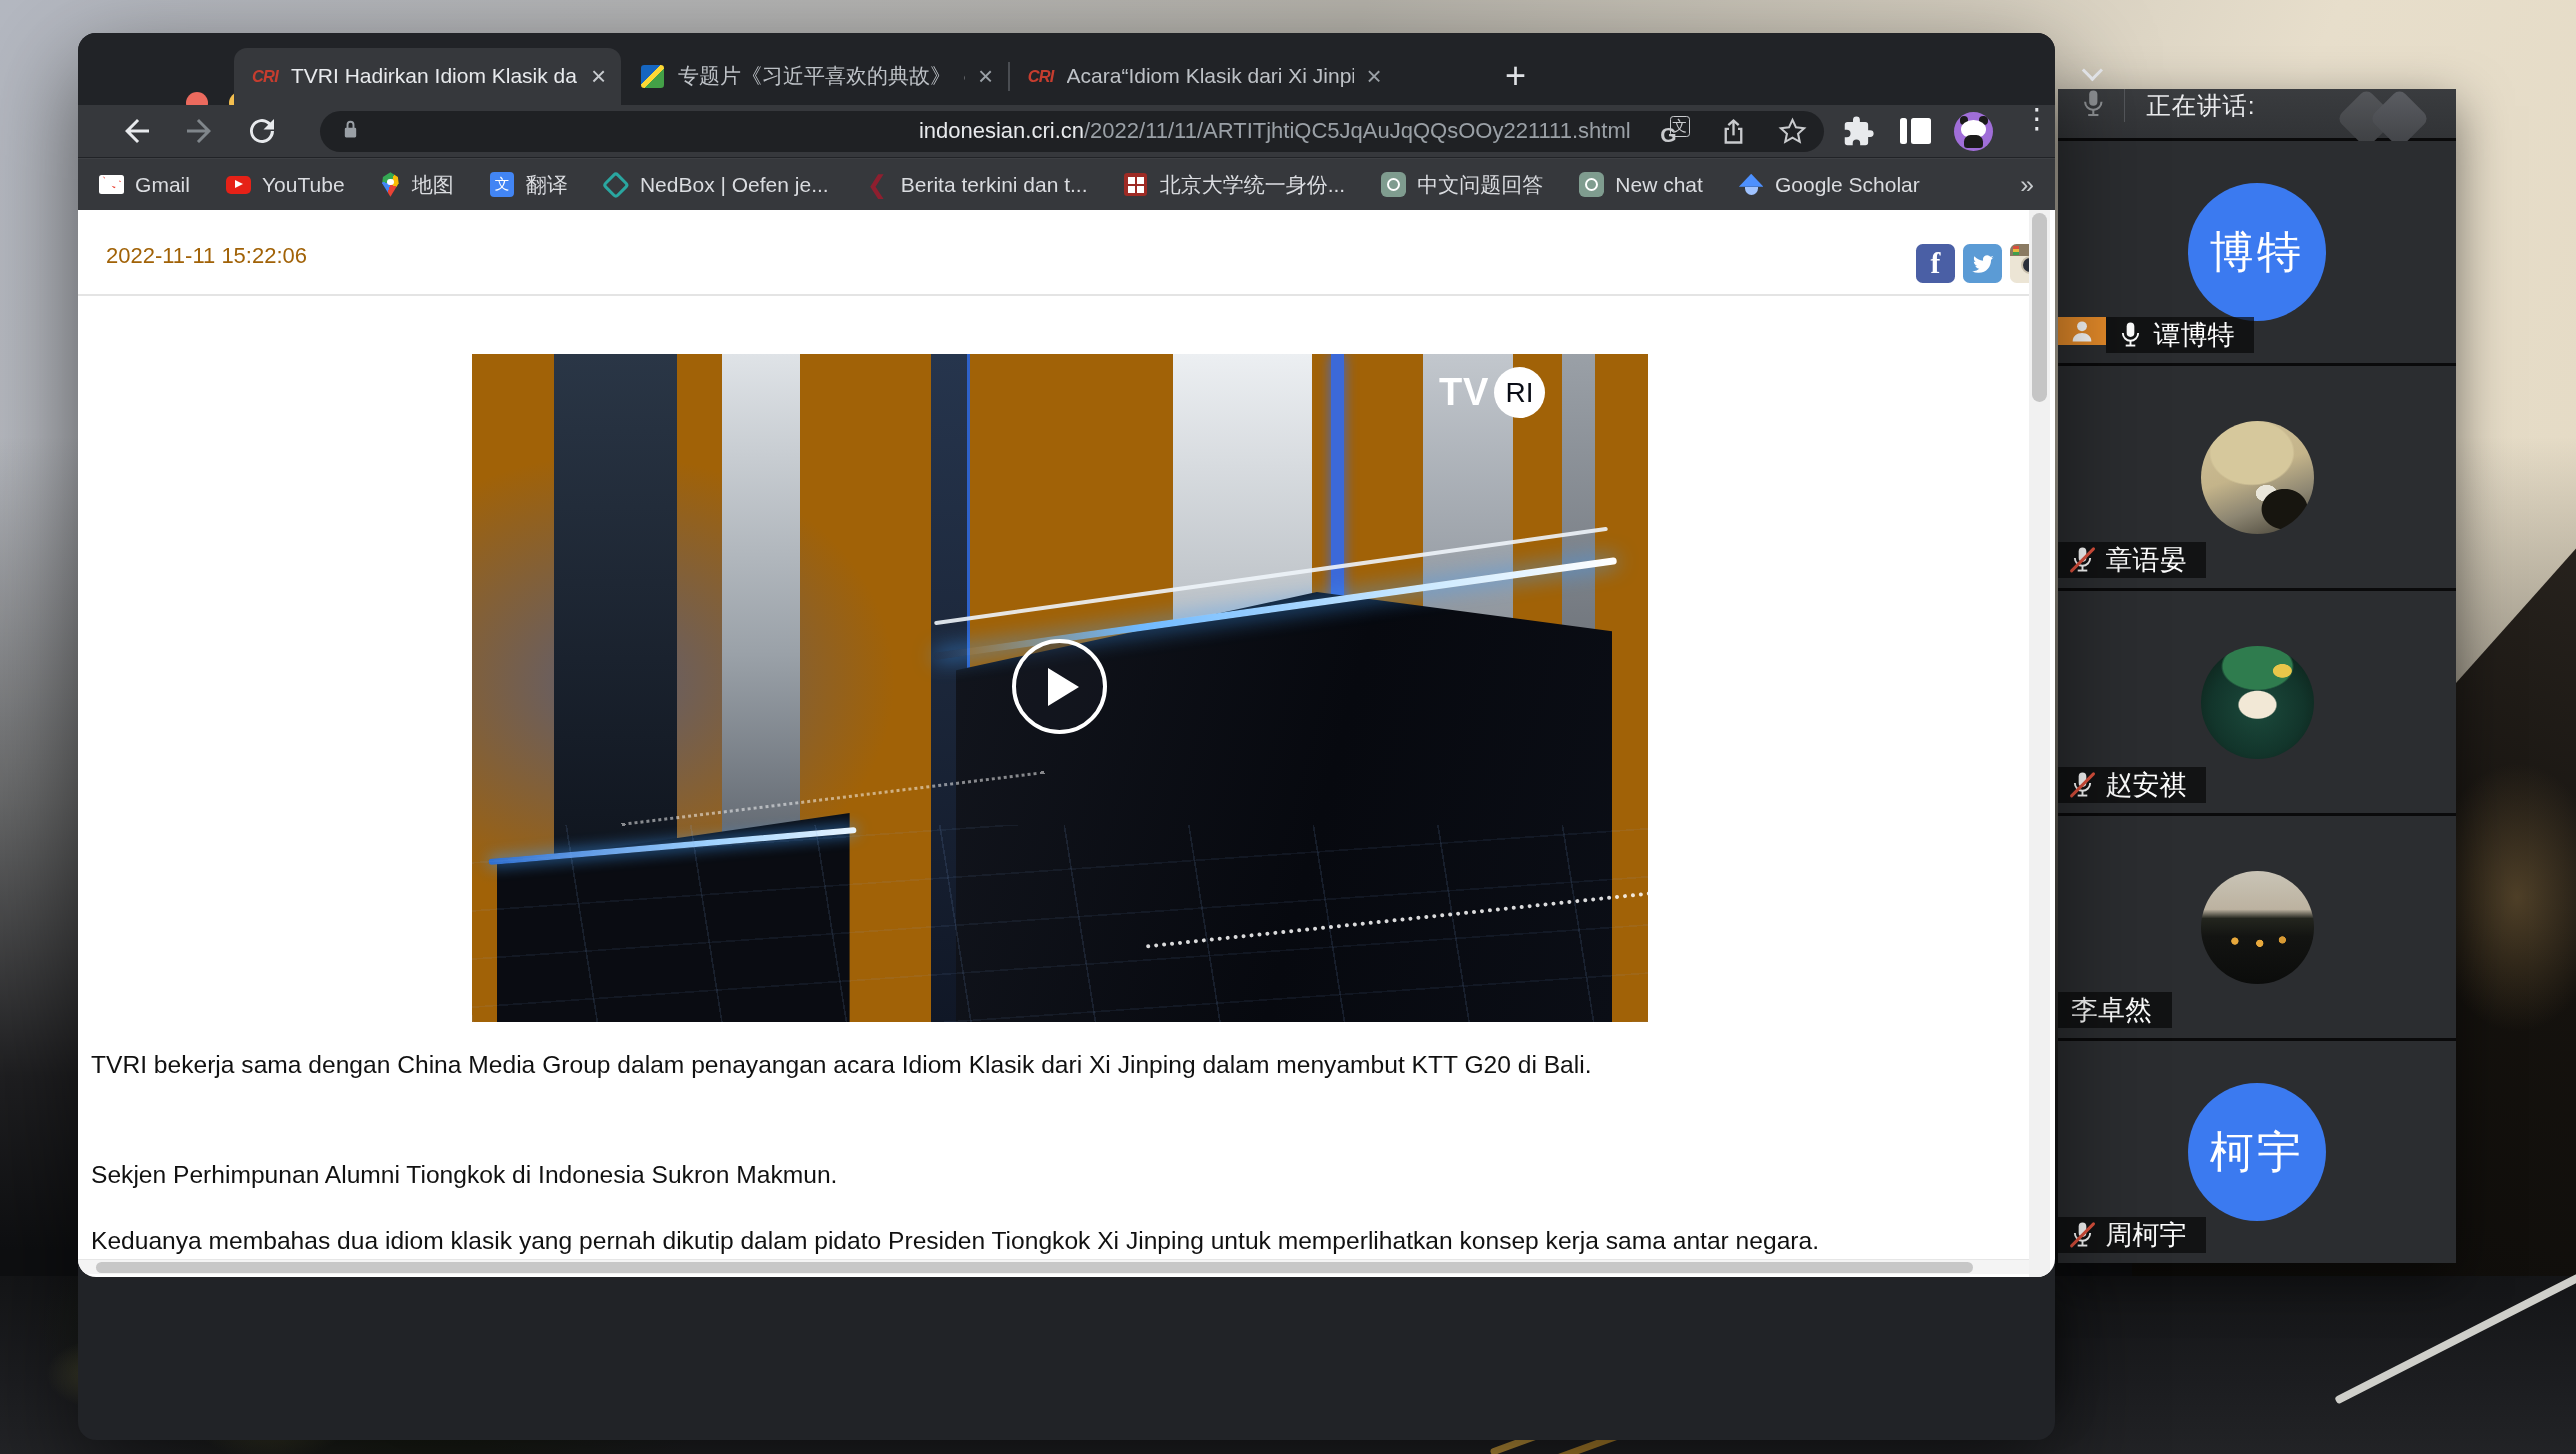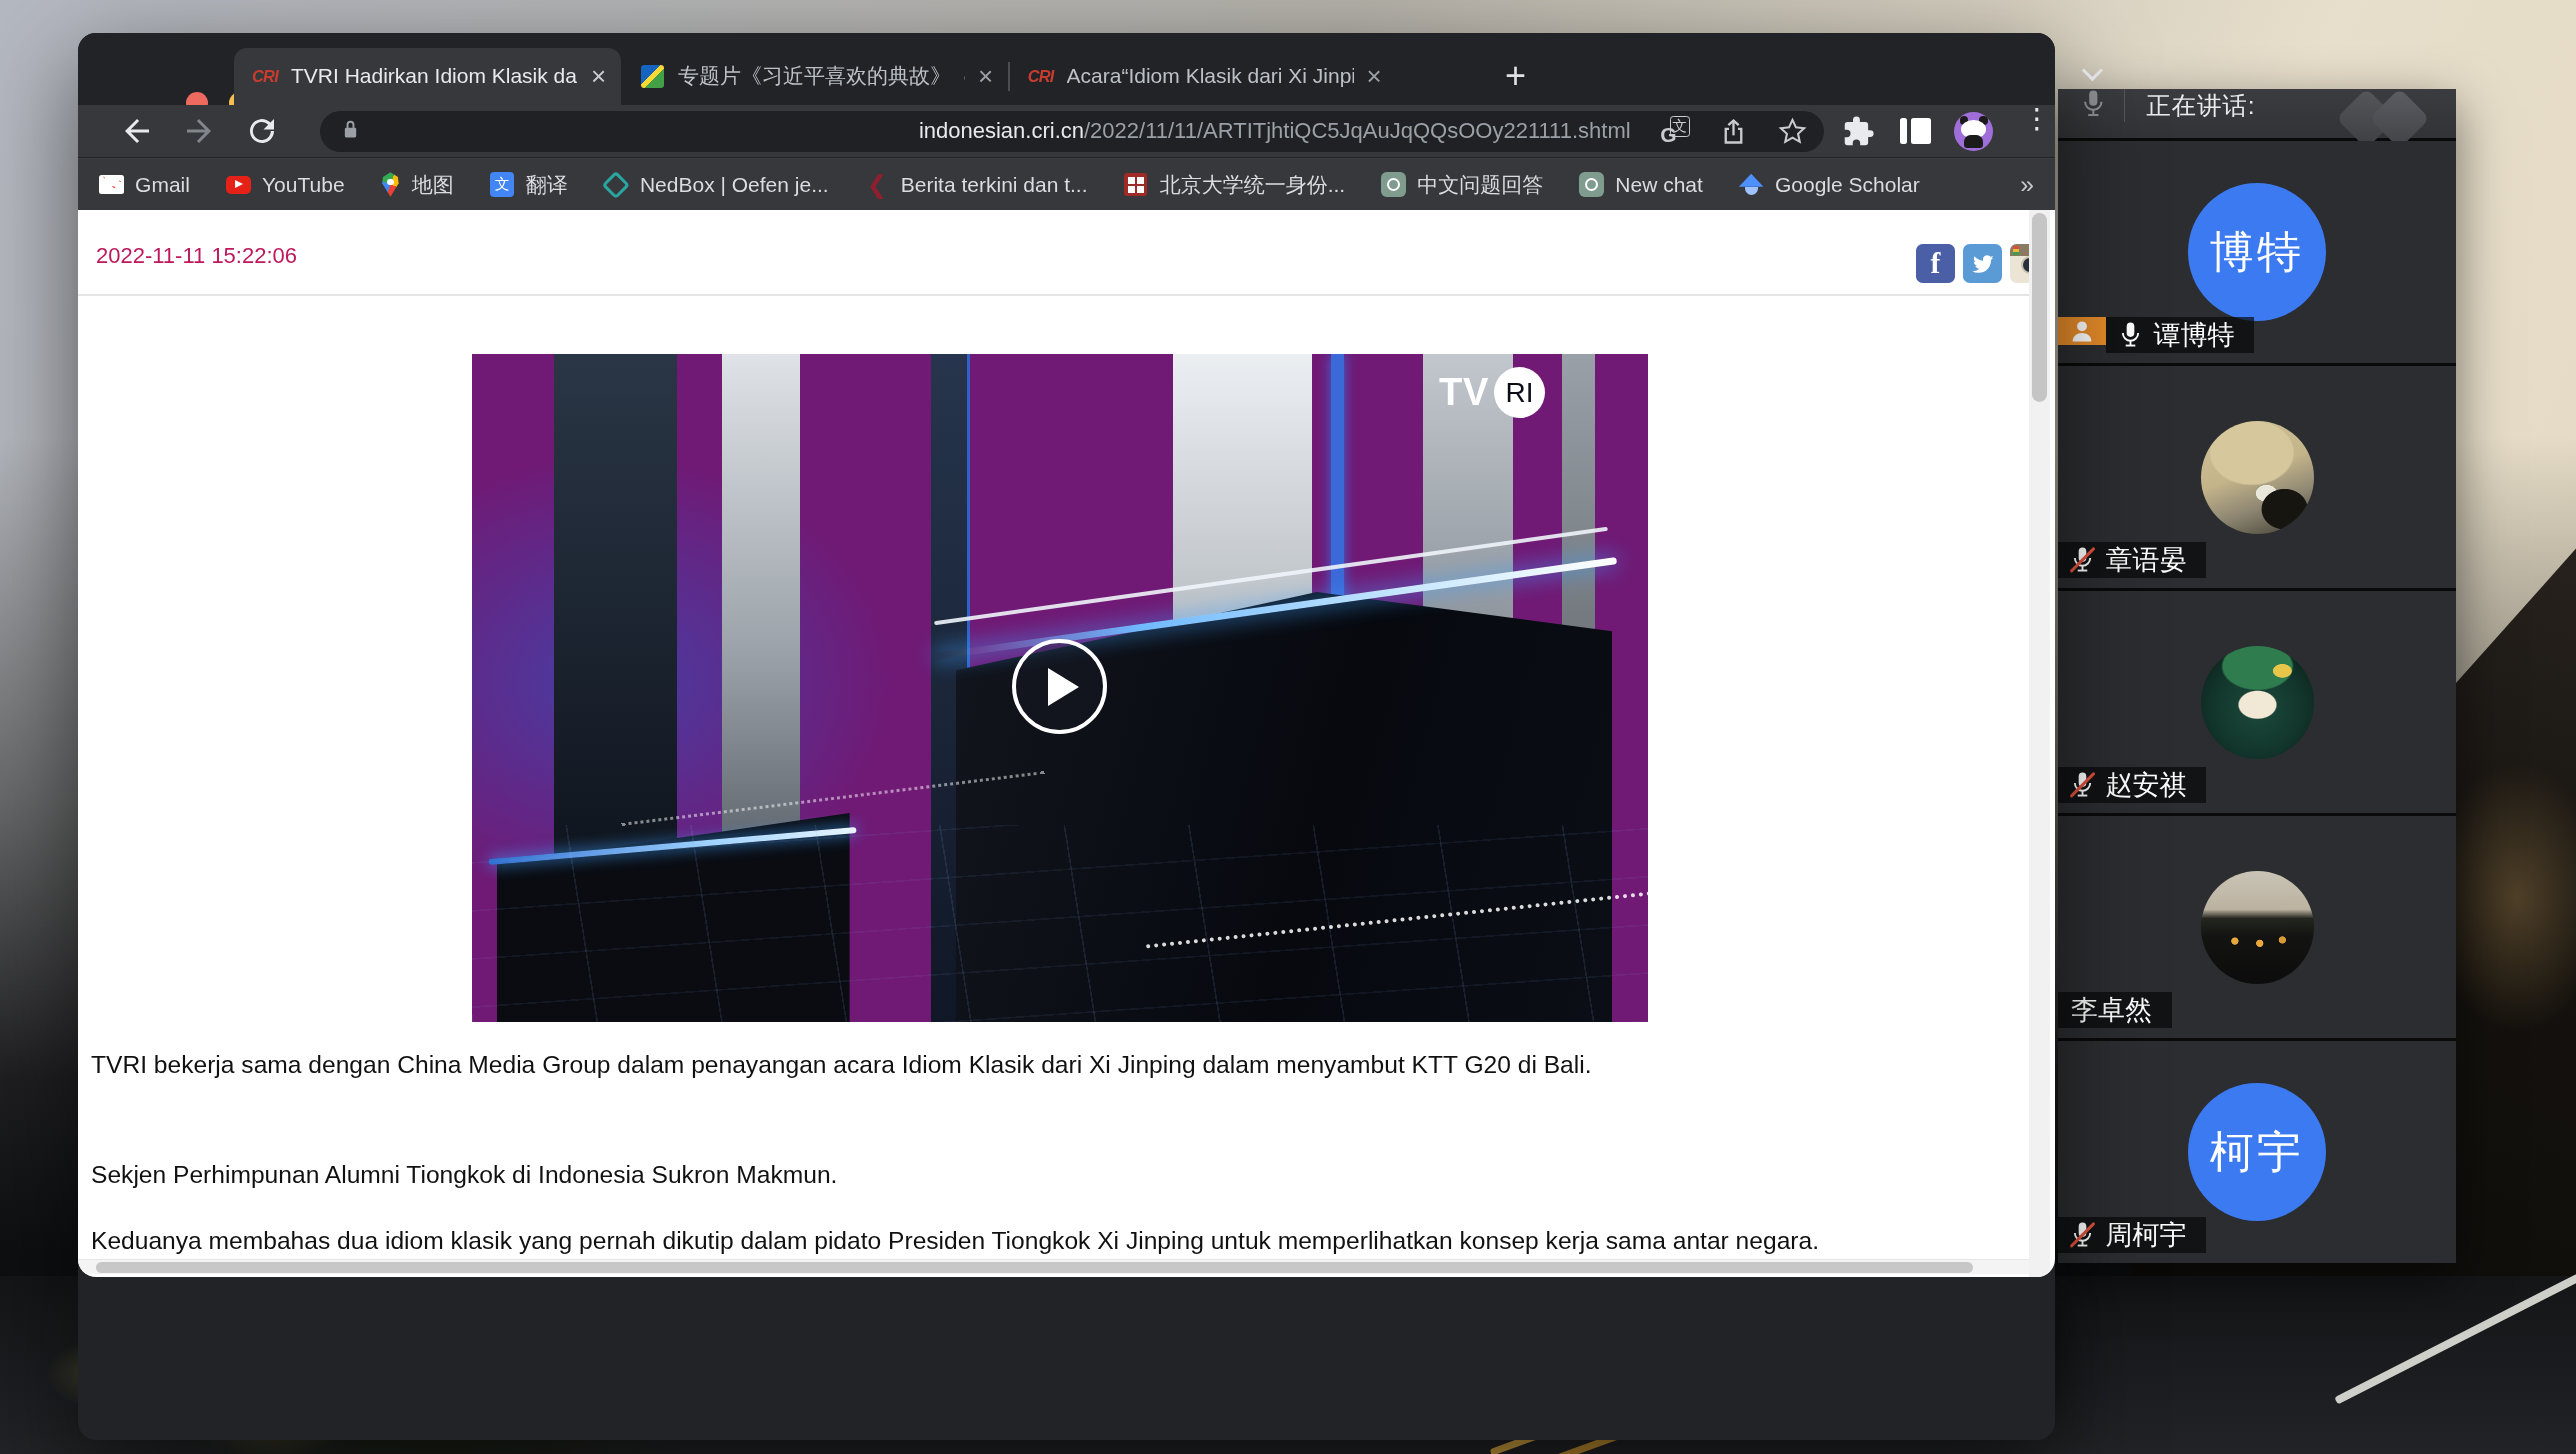--- a/index.html
+++ b/index.html
@@ -159,36 +159,36 @@
   .ico-scholar { position:relative; width:24.6px; height:24.6px; }
   .ico-scholar .cap { position:absolute; left:0; top:1.6px; width:24.6px; height:13px; background:#4d90fe;
     clip-path:polygon(50% 0,100% 100%,0 100%); }
   .ico-scholar .base { position:absolute; left:5.7px; top:14.8px; width:13px; height:8.2px; background:#a0c3ff; border-radius:0 0 6.6px 6.6px; }
   .bm-overflow { margin-left:auto; color:#c7cacd; font-size:24.6px; }
 
   .content { position:absolute; left:0; top:177px; width:1977px; height:1067px; background:#fff;
     border-radius:0 0 18px 18px; overflow:hidden; }
   .headline-clip { position:absolute; left:11.5px; top:0; width:1804px; height:11.5px; overflow:hidden; }
   .headline-clip h1 { margin-top:-43px; font-size:39px; color:#111; font-weight:bold; white-space:nowrap; }
-  .date { position:absolute; left:18px; top:33px; font-size:22px; color:#be185d; }
+  .date { position:absolute; left:28px; top:33px; font-size:22px; color:#a16207; }
   .social { position:absolute; left:1838px; top:34px; display:flex; gap:8.2px; }
   .soc { width:39px; height:39px; border-radius:6.6px; display:flex; align-items:center; justify-content:center; }
   .soc-fb { background:#4a5fa5; color:#fff; font-size:29.5px; font-weight:bold; font-family:"Liberation Serif",serif; }
   .soc-tw { background:#5b9bd5; }
   .soc-tw svg { width:26px; height:26px; }
   .soc-ig { background:#ece5d5; position:relative; overflow:hidden; }
   .soc-ig .band { position:absolute; left:0; top:0; width:100%; height:11.5px; background:#8a7a62; }
   .soc-ig .rainbow { position:absolute; left:2.5px; top:1.6px; width:5.7px; height:9px;
     background:linear-gradient(180deg,#d94f3d 0 33%,#e8b93c 33% 66%,#3f9e4d 66% 100%); }
   .soc-ig .lens { position:absolute; left:10.7px; top:12.3px; width:18px; height:18px; border-radius:50%;
     background:#2a2f3a; border:2.5px solid #c9c0ad; }
   .rule { position:absolute; left:0; top:84px; width:1951px; height:1.6px; background:#e4e4e4; }
 
   
-  .video { position:absolute; left:394px; top:144px; width:1176px; height:668px; background:#701a75; overflow:hidden; }
+  .video { position:absolute; left:394px; top:144px; width:1176px; height:668px; background:#a16207; overflow:hidden; }
   .v-glow { position:absolute; left:-148px; top:98px; width:574px; height:459px;
     background:radial-gradient(ellipse at center,rgba(40,90,200,.55),rgba(10,20,60,0) 70%); }
   .pillar { position:absolute; top:0; height:100%; }
   .pl1 { left:82px; width:123px; background:linear-gradient(180deg,#2a3646,#0e131c 80%); }
   .pl2 { left:250px; width:78px; background:linear-gradient(180deg,#dfe3e7 0%,#9aa1a8 45%,#2c323c 100%); }
   .pl3 { left:459px; width:39px; background:linear-gradient(180deg,#26354d,#101726); border-right:3.3px solid #2f62c9; }
   .pl4 { left:701px; width:139px; background:linear-gradient(180deg,#eceff2 0%,#aeb4ba 50%,#3a4049 100%); }
   .pl5 { left:859px; width:13px; background:#3c69d8; box-shadow:0 0 13px #3c69d8; }
   .pl6 { left:951px; width:90px; background:linear-gradient(180deg,#c2c7cd,#6b727b 70%,#30343b); }
   .pl7 { left:1090px; width:33px; background:linear-gradient(180deg,#9aa0a7,#3c4047); }

